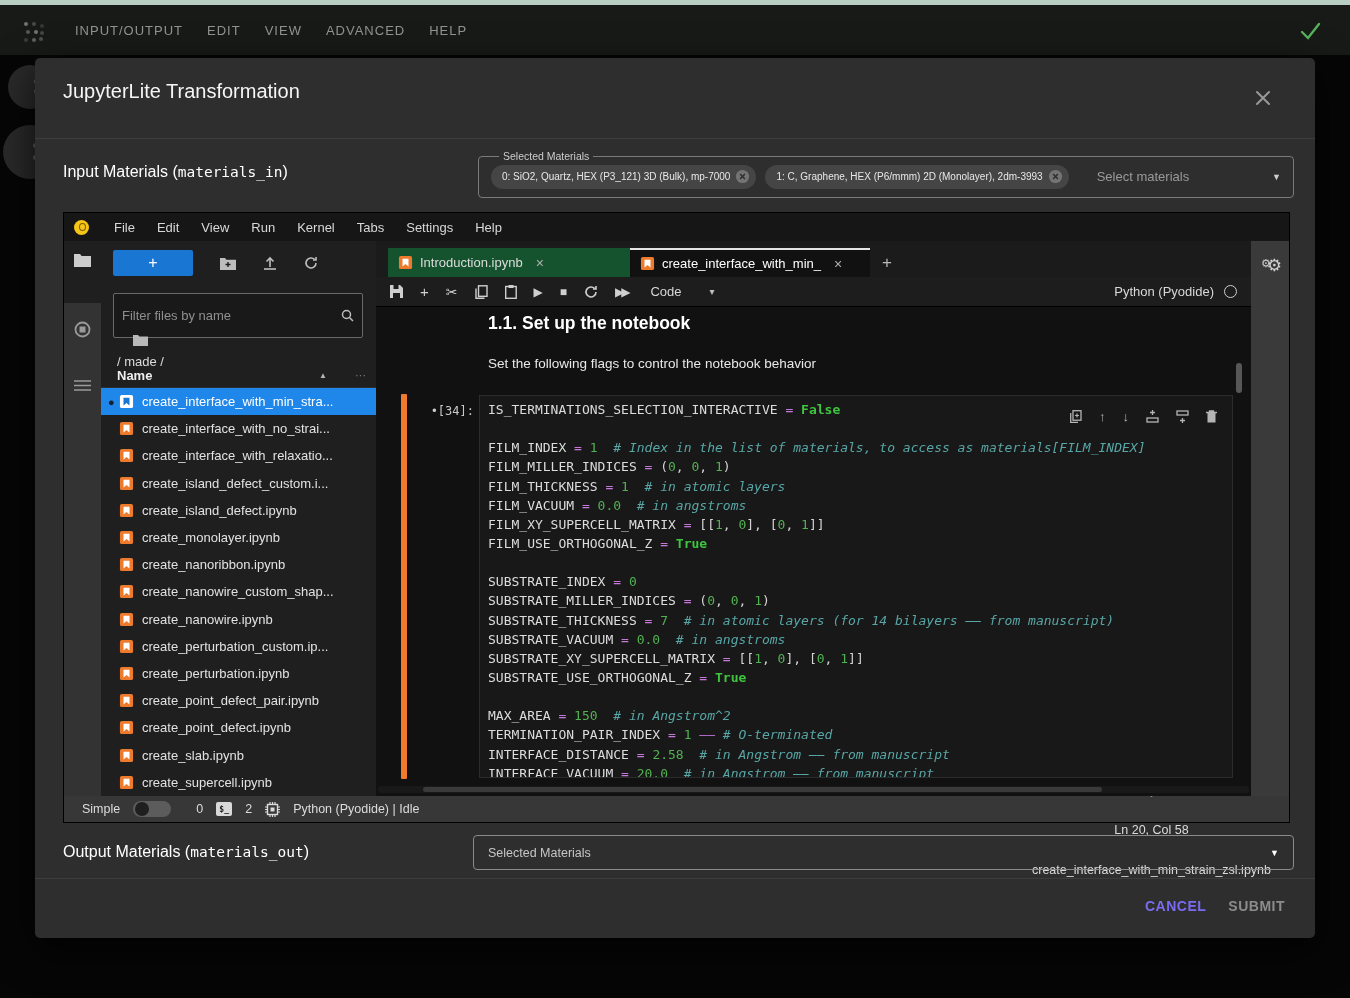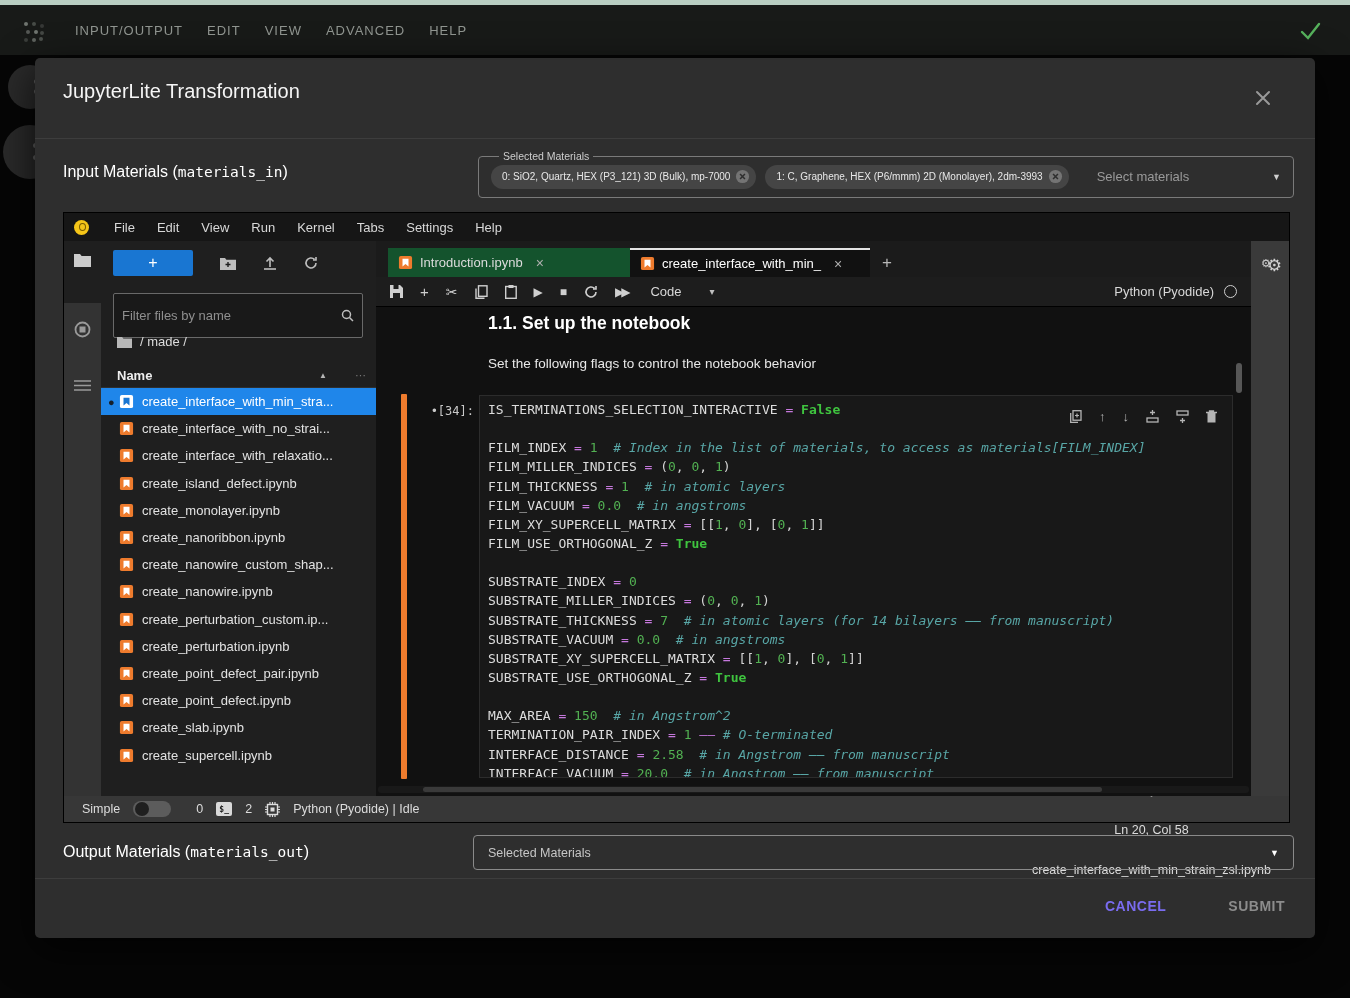--- a/index.html
+++ b/index.html
@@ -60,21 +60,21 @@
 
   .file-browser { width:275px; background:#1f1f1f; position:relative; flex:none; }
   .fb-toolbar { position:absolute; left:12px; top:9px; right:12px; height:26px; display:flex; align-items:center; }
   .new-launcher-btn { width:80px; height:26px; background:#1976d2; border-radius:2px; color:#fff;
       font-size:16px; display:flex; align-items:center; justify-content:center; }
   .fb-tool { margin-left:27px; }
   .fb-filter { position:absolute; left:12px; top:52px; width:250px; height:45px; background:#191919;
       border:1px solid #696969; border-radius:2px; display:flex; align-items:center; padding:0 8px; }
   .fb-filter-text { font-size:13px; color:#8f8f8f; flex:1; }
   .fb-crumb { position:absolute; left:16px; top:93px; display:flex; align-items:center; gap:8px;
-      font-size:13px; color:#ddd; }
+      font-size:13px; color:#ddd;flex-direction:column; }
   .fb-header { position:absolute; left:0; top:122px; right:0; height:25px; display:flex; align-items:center;
       padding:0 10px 0 16px; border-bottom:1px solid #2f2f2f; }
   .fb-header .colname { font-size:13px; font-weight:bold; color:#eee; }
   .fb-sort { font-size:8px; color:#b5b5b5; margin-left:auto; margin-right:28px; }
   .fb-more { font-size:11px; color:#777; }
   .fb-list { position:absolute; left:0; top:147px; right:0; bottom:0; overflow:hidden; }
   .file-row { height:27.2px; display:flex; align-items:center; padding-left:18px; position:relative; gap:8px; }
   .file-row .fname { font-size:13px; color:#e2e2e2; white-space:nowrap; }
   .file-row.selected { background:#1f86ea; }
   .file-row.selected .fname { color:#fff; }
@@ -135,21 +135,21 @@
       font-family:"DejaVu Sans Mono", monospace; font-size:8px; font-weight:bold;
       display:flex; align-items:center; justify-content:center; }
   .sb-right { margin-left:auto; display:flex; align-items:center; gap:26px;flex-direction:column; }
 
   
   .out-select { position:absolute; left:438px; top:777px; width:821px; height:35px; border:1px solid #8a8a8a;
       border-radius:4px; display:flex; align-items:center; padding:0 14px; }
   .out-select .out-label { font-size:12.5px; color:#c6c6c6; }
   .out-select .arrow { margin-left:auto; font-size:9px; color:#fff; }
   .footer-divider { position:absolute; left:0; top:820px; width:100%; height:1px; background:#3d3d3d; }
-  .footer-buttons { position:absolute; right:30px; top:840px; display:flex; gap:62px; align-items:center;margin-left:24px; }
+  .footer-buttons { position:absolute; right:30px; top:840px; display:flex; gap:22px; align-items:center;margin-left:24px; }
   .btn-cancel { font-size:14px; font-weight:600; letter-spacing:.5px; color:#7a6cf0; cursor:pointer; }
   .btn-submit { font-size:14px; font-weight:600; letter-spacing:.5px; color:#8c8c8c; cursor:pointer; }
 
   svg { display:block; }
 </style>
 </head>
 <body>
 
 <div class="page">
 
@@ -335,20 +335,29 @@
                 <span class="fname">create_interface_with_no_strai...</span>
               </div>
               <div class="file-row">
                 <span>
                   <svg width="15" height="15" viewBox="0 0 16 16">
                     <rect x="1" y="1" width="14" height="14" rx="2" fill="#ee7b2d"></rect>
                     <path d="M4.8 4h6.4v8.2L8 9.7l-3.2 2.5z" fill="#ffffff"></path>
                   </svg>
                 </span>
                 <span class="fname">create_interface_with_relaxatio...</span>
+              </div>
+              <div class="file-row">
+                <span>
+                  <svg width="15" height="15" viewBox="0 0 16 16">
+                    <rect x="1" y="1" width="14" height="14" rx="2" fill="#ee7b2d"></rect>
+                    <path d="M4.8 4h6.4v8.2L8 9.7l-3.2 2.5z" fill="#ffffff"></path>
+                  </svg>
+                </span>
+                <span class="fname">create_island_defect_custom.i...</span>
               </div>
               <div class="file-row">
                 <span>
                   <svg width="15" height="15" viewBox="0 0 16 16">
                     <rect x="1" y="1" width="14" height="14" rx="2" fill="#ee7b2d"></rect>
                     <path d="M4.8 4h6.4v8.2L8 9.7l-3.2 2.5z" fill="#ffffff"></path>
                   </svg>
                 </span>
                 <span class="fname">create_island_defect.ipynb</span>
               </div>

